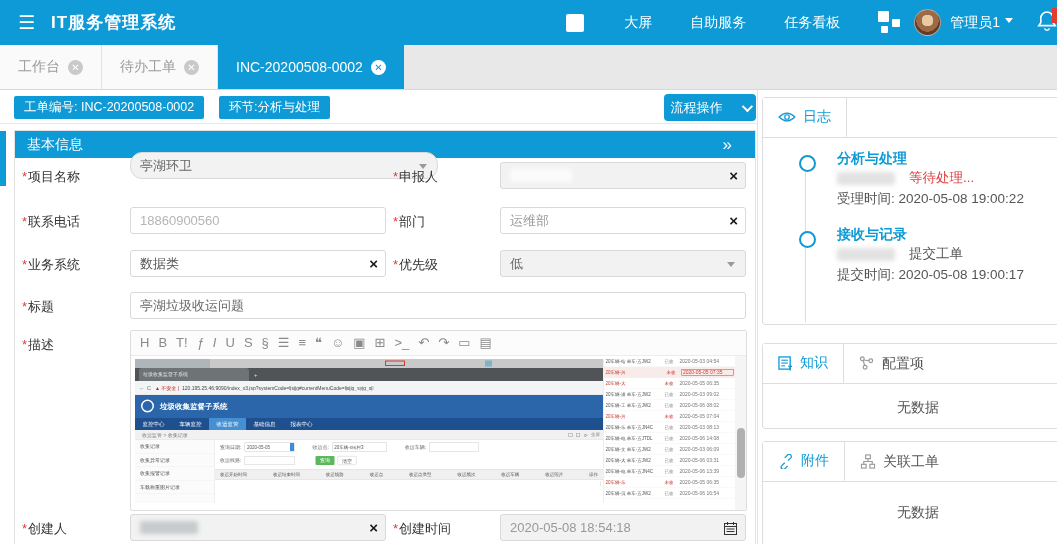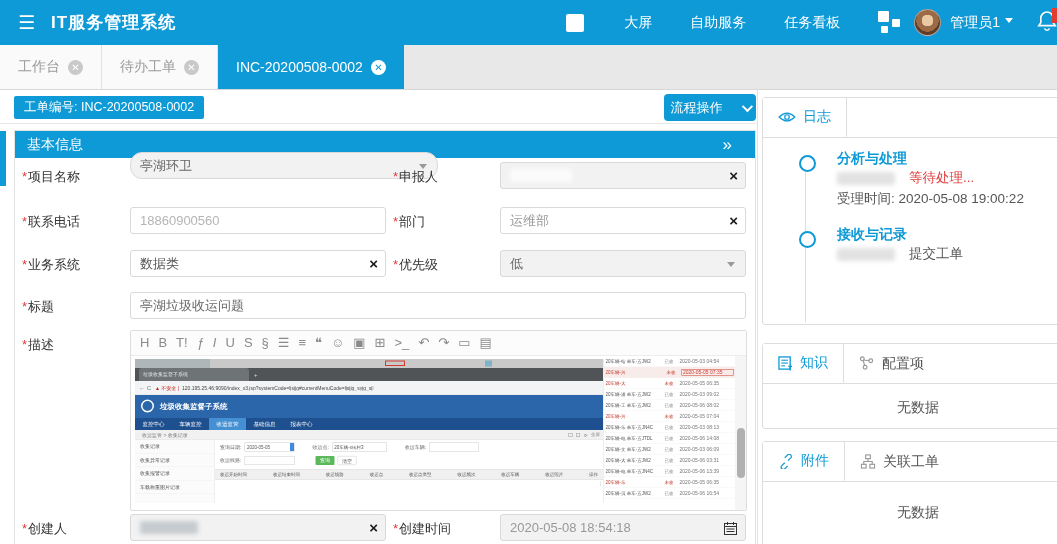--- a/index.html
+++ b/index.html
@@ -179,20 +179,21 @@
         <span class="tabclose">✕</span>
       </div>
 
       <div class="ptab-top active">
         <span>INC-20200508-0002</span>
         <span class="tabclose">✕</span>
       </div>
     </div>
 
   <span class="badge" style="left:14px;">工单编号: INC-20200508-0002</span>
+  <span class="badge" style="left:219px;">环节:分析与处理</span>
   <button id="flowbtn">
     <span>流程操作</span>
     <span class="chev"></span>
   </button>
   <div id="hline1"></div>
   <div id="vline1"></div>
   <div id="bluestrip"></div>
 
   <div id="formpanel">
     <div id="sechdr">
@@ -486,20 +487,23 @@
     </div>
     <div class="tl-row" style="top:92px;text-align:center;">
       <span><span>受理时间:</span> <span>2020-05-08 19:00:22</span></span>
     </div>
     <div class="tl-dot" style="top:133px;"></div>
     <div class="tl-title" style="top:128px;">接收与记录</div>
     <div class="tl-row" style="top:147px;">
       <span class="blob lgray"></span>
       <span>提交工单</span>
     </div>
+    <div class="tl-row" style="top:168px;">
+      <span><span>提交时间:</span> <span>2020-05-08 19:00:17</span></span>
+    </div>
   </div>
 
   <div class="rpanel" style="top:343px;height:86px;">
     <div class="rtabs">
       <div class="rtab active">
         <svg width="15" height="15" viewBox="0 0 16 16">
             <rect x="1" y="1" width="12" height="13" fill="none" stroke="#0e9ad6" stroke-width="1.4"></rect>
             <line x1="3.5" y1="4.5" x2="10.5" y2="4.5" stroke="#0e9ad6" stroke-width="1.2"></line>
             <line x1="3.5" y1="7.5" x2="10.5" y2="7.5" stroke="#0e9ad6" stroke-width="1.2"></line>
             <line x1="3.5" y1="10.5" x2="7.5" y2="10.5" stroke="#0e9ad6" stroke-width="1.2"></line>

